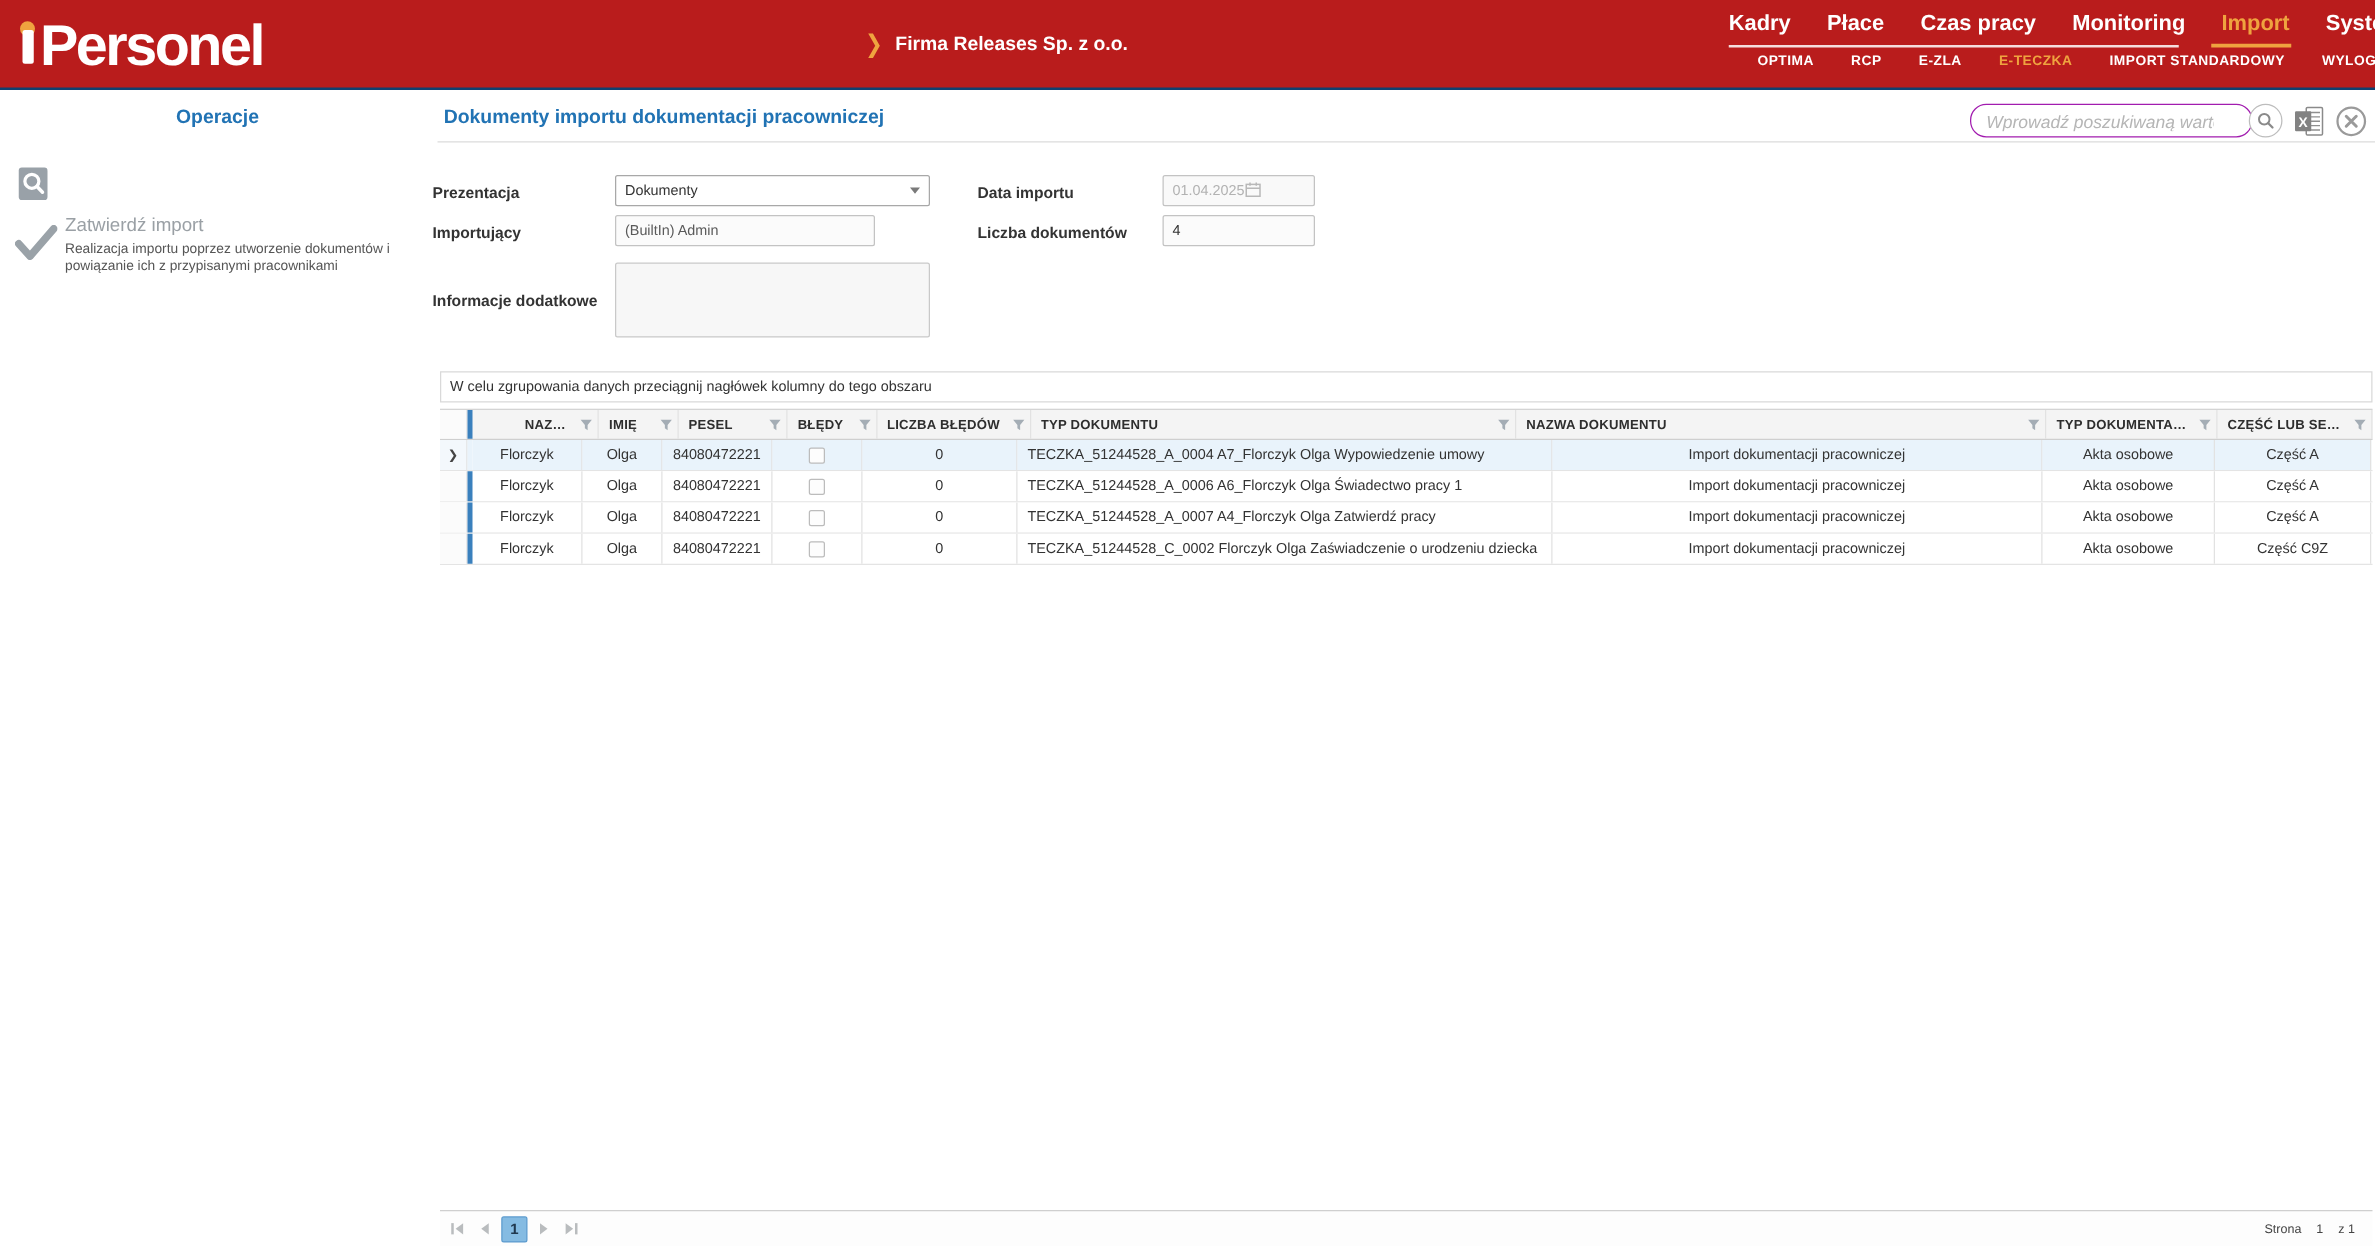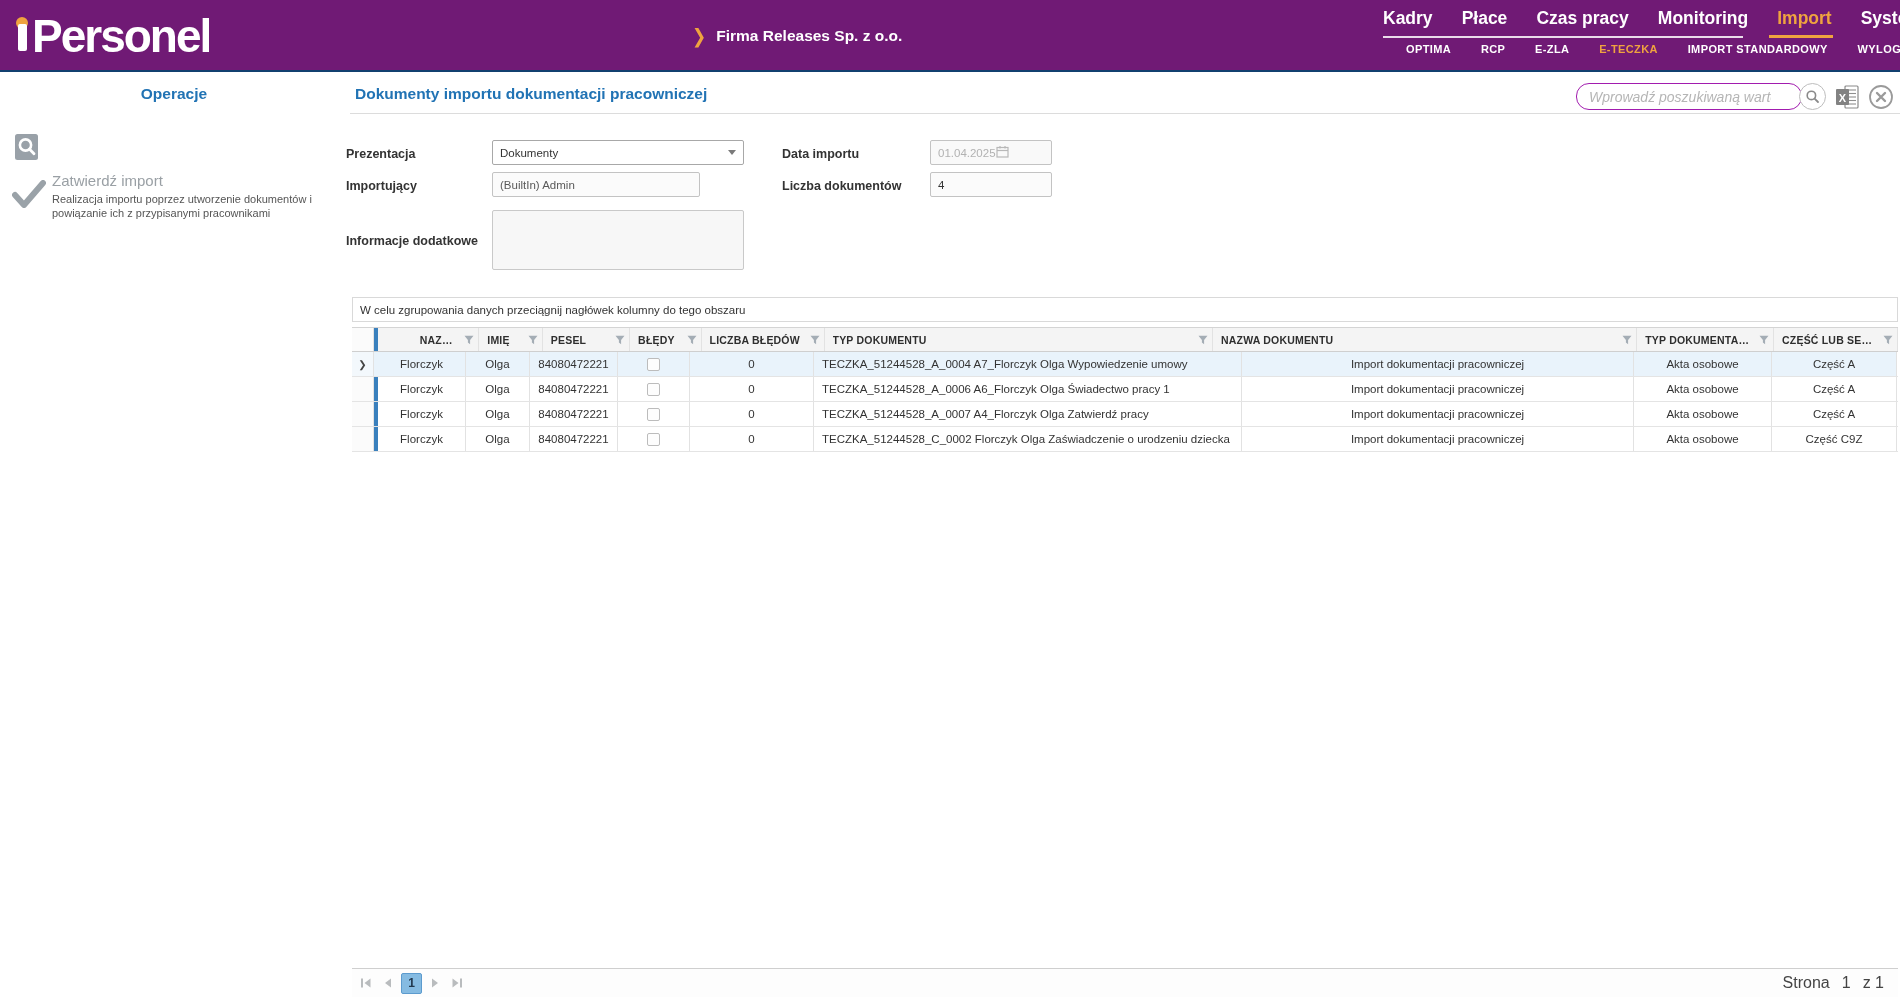--- a/index.html
+++ b/index.html
@@ -1,21 +1,21 @@
 <!DOCTYPE html>
 <html lang="pl"><head>
 <meta charset="utf-8">
 <style>
   * { margin:0; padding:0; box-sizing:border-box; }
   html,body { width:1900px; height:1000px; overflow:hidden; background:#fff;
     font-family:"Liberation Sans","DejaVu Sans",sans-serif; }
 
   
   #app-header { position:absolute; left:0; top:0; width:1900px; height:72px;
-    background:#701a75; border-bottom:2px solid #11406f; }
+    background:#b91c1c; border-bottom:2px solid #11406f; }
   #logo { position:absolute; left:16px; top:8px; height:56px; display:flex; align-items:center; }
   #logo-i { position:relative; width:14px; height:40px; margin-right:2px; }
   #logo-i .stem { position:absolute; left:2px; bottom:5px; width:9px; height:27px; background:#fff; border-radius:2px; }
   #logo-i .dot  { position:absolute; left:0px; top:1px; width:12px; height:12px; background:#efa33f; border-radius:50%; }
   #logo-text { color:#fff; font-size:46px; font-weight:700; letter-spacing:-2px; line-height:1; }
   #company { position:absolute; left:692px; top:0; height:72px; display:flex; align-items:center; gap:10px; }
   #company .chev { color:#efa33f; font-size:17px; font-weight:700; transform:scaleY(1.15); }
   #company .name { color:#fff; font-size:15.5px; font-weight:700; }
 
   #main-nav { position:absolute; left:1383px; top:8px; width:540px; display:flex; justify-content:space-between; }
@@ -87,21 +87,21 @@
   .grow.selected .ind { background:#f3f8fc; }
   .cbx { width:13px; height:13px; border:1px solid #bcbcbc; border-radius:2px; background:#fdfdfd; display:inline-block; }
 
   
   #pager { position:absolute; left:352px; top:968px; width:1546px; height:29px; background:#fdfdfd;
     border-top:1px solid #cfcfcf; display:flex; align-items:center; }
   .pg-btn { width:22px; height:22px; display:flex; align-items:center; justify-content:center; cursor:pointer; }
   #pg-current { width:21px; height:21px; background:#85bbe2; border:1px solid #5c9bce; border-radius:2px;
     display:flex; align-items:center; justify-content:center; font-size:12px; font-weight:700; color:#21384e;
     margin:0 2px; cursor:pointer; }
-  #pg-status { margin-left:auto; margin-right:14px; display:flex; gap:12px; font-size:16px; color:#444;text-align:center; }
+  #pg-status { margin-left:auto; margin-right:14px; display:flex; gap:12px; font-size:10px; color:#444;text-align:center; }
 </style>
 </head>
 <body>
 
 <div id="app-header">
   <div id="logo">
     <span id="logo-i">
       <span class="dot"></span>
       <span class="stem"></span>
     </span>

